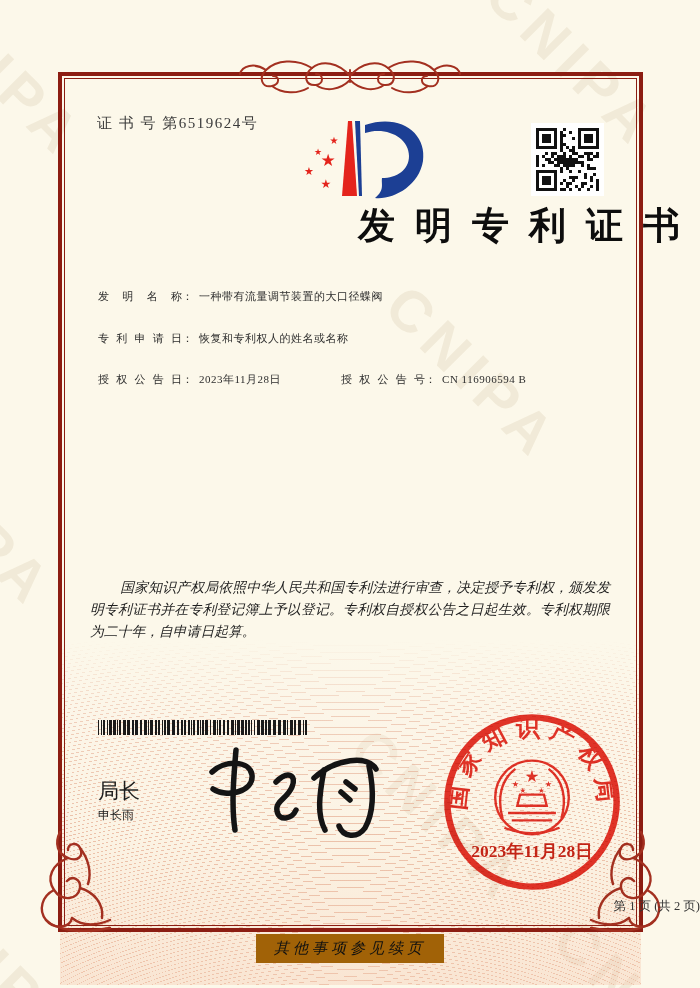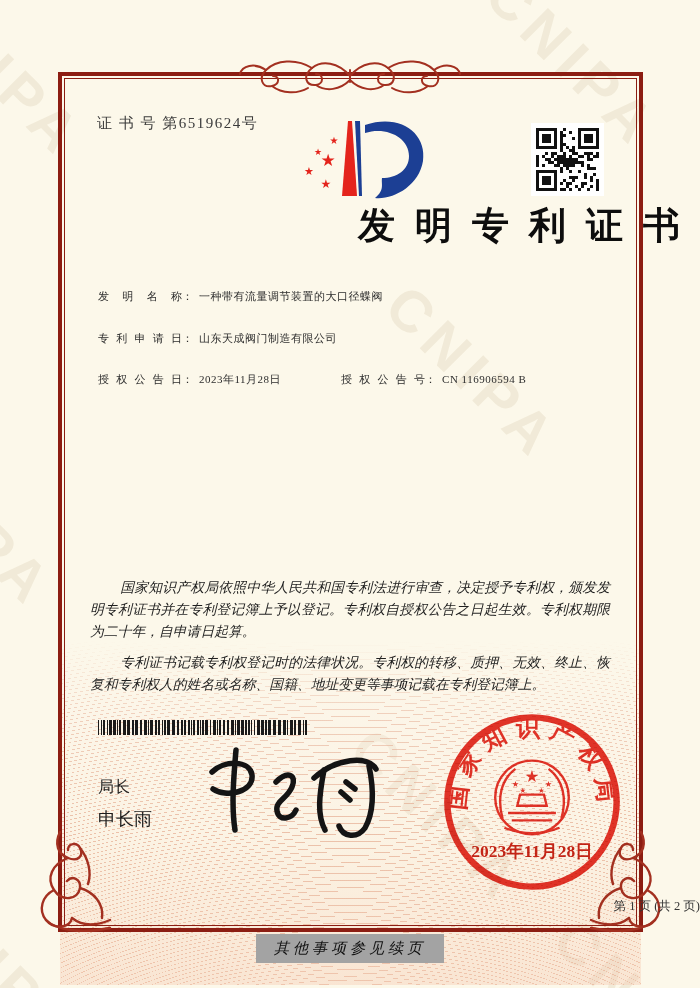--- a/index.html
+++ b/index.html
@@ -60,28 +60,28 @@
   .pair2{margin-left:60px;}
   
   .paras{position:absolute;left:90px;top:577px;width:520px;}
   .paras p{
     margin:0 0 9px 0;font-size:13.8px;line-height:1.6;
     text-indent:2.2em;font-style:italic;color:#1f1f1f;text-align:justify;
     font-family:Liberation Serif, serif;
   }
   
   .barcode{position:absolute;left:98px;top:720px;line-height:0;}
-  .director-title{position:absolute;left:98px;top:777px;font-size:16px;font-family:Liberation Mono, monospace;color:#1c1c1c;}
-  .director-name{position:absolute;left:98px;top:807px;font-size:18px;font-family:"Liberation Sans","DejaVu Sans",sans-serif;color:#1c1c1c;}
+  .director-title{position:absolute;left:98px;top:777px;font-size:21px;font-family:Liberation Mono, monospace;color:#1c1c1c;}
+  .director-name{position:absolute;left:98px;top:807px;font-size:12px;font-family:"Liberation Sans","DejaVu Sans",sans-serif;color:#1c1c1c;}
   .signature{position:absolute;left:196px;top:740px;}
   .seal{position:absolute;left:440px;top:710px;opacity:0.93;mix-blend-mode:multiply;}
   .page-no{position:absolute;left:0;top:898px;width:100%;text-align:right;font-size:12.5px;color:#333;}
   .chip{
     position:absolute;left:50%;top:934px;transform:translateX(-50%);
-    background:#a3a3a3;padding:5px 18px;font-size:15px;font-style:italic;
+    background:#a16207;padding:5px 18px;font-size:15px;font-style:italic;
     letter-spacing:4px;color:#111;white-space:nowrap;
   }
   svg{display:block;}
 </style>
 </head>
 <body>
 
 <div class="wm" style="left:-55px;top:-30px;">CNIPA</div>
 <div class="wm" style="left:520px;top:-40px;">CNIPA</div>
 <div class="wm" style="left:420px;top:272px;">CNIPA</div>
@@ -278,30 +278,29 @@
     </svg>
 </div>
 
 <div class="title">发明专利证书</div>
 
 <div class="fields">
   <div class="row">
     <span class="flabel">发明名称</span><span class="colon">：</span><span class="fvalue">一种带有流量调节装置的大口径蝶阀</span>
   </div>
   <div class="row">
-    <span class="flabel">专利申请日</span><span class="colon">：</span><span class="fvalue">山东天成阀门制造有限公司</span>
+    <span class="flabel">专利申请日</span><span class="colon">：</span><span class="fvalue">恢复和专利权人的姓名或名称</span>
   </div>
   <div class="row">
     <span class="flabel">授权公告日</span><span class="colon">：</span><span class="fvalue">2023年11月28日</span><span class="pair2"><span class="flabel">授权公告号</span><span class="colon">：</span><span class="fvalue">CN 116906594 B</span></span>
   </div>
 </div>
 
 <div class="paras">
   <p>国家知识产权局依照中华人民共和国专利法进行审查，决定授予专利权，颁发发明专利证书并在专利登记簿上予以登记。专利权自授权公告之日起生效。专利权期限为二十年，自申请日起算。</p>
-  <p>专利证书记载专利权登记时的法律状况。专利权的转移、质押、无效、终止、恢复和专利权人的姓名或名称、国籍、地址变更等事项记载在专利登记簿上。</p>
 </div>
 
 <div class="barcode">
   <svg id="bc" width="212" height="15" viewBox="0 0 212 15">
       <rect x="0" y="0" width="1" height="15" fill="#1a1a1a"></rect>
       <rect x="3" y="0" width="1" height="15" fill="#1a1a1a"></rect>
       <rect x="5" y="0" width="2" height="15" fill="#1a1a1a"></rect>
       <rect x="9" y="0" width="1" height="15" fill="#1a1a1a"></rect>
       <rect x="11" y="0" width="3" height="15" fill="#1a1a1a"></rect>
       <rect x="15" y="0" width="3" height="15" fill="#1a1a1a"></rect>

